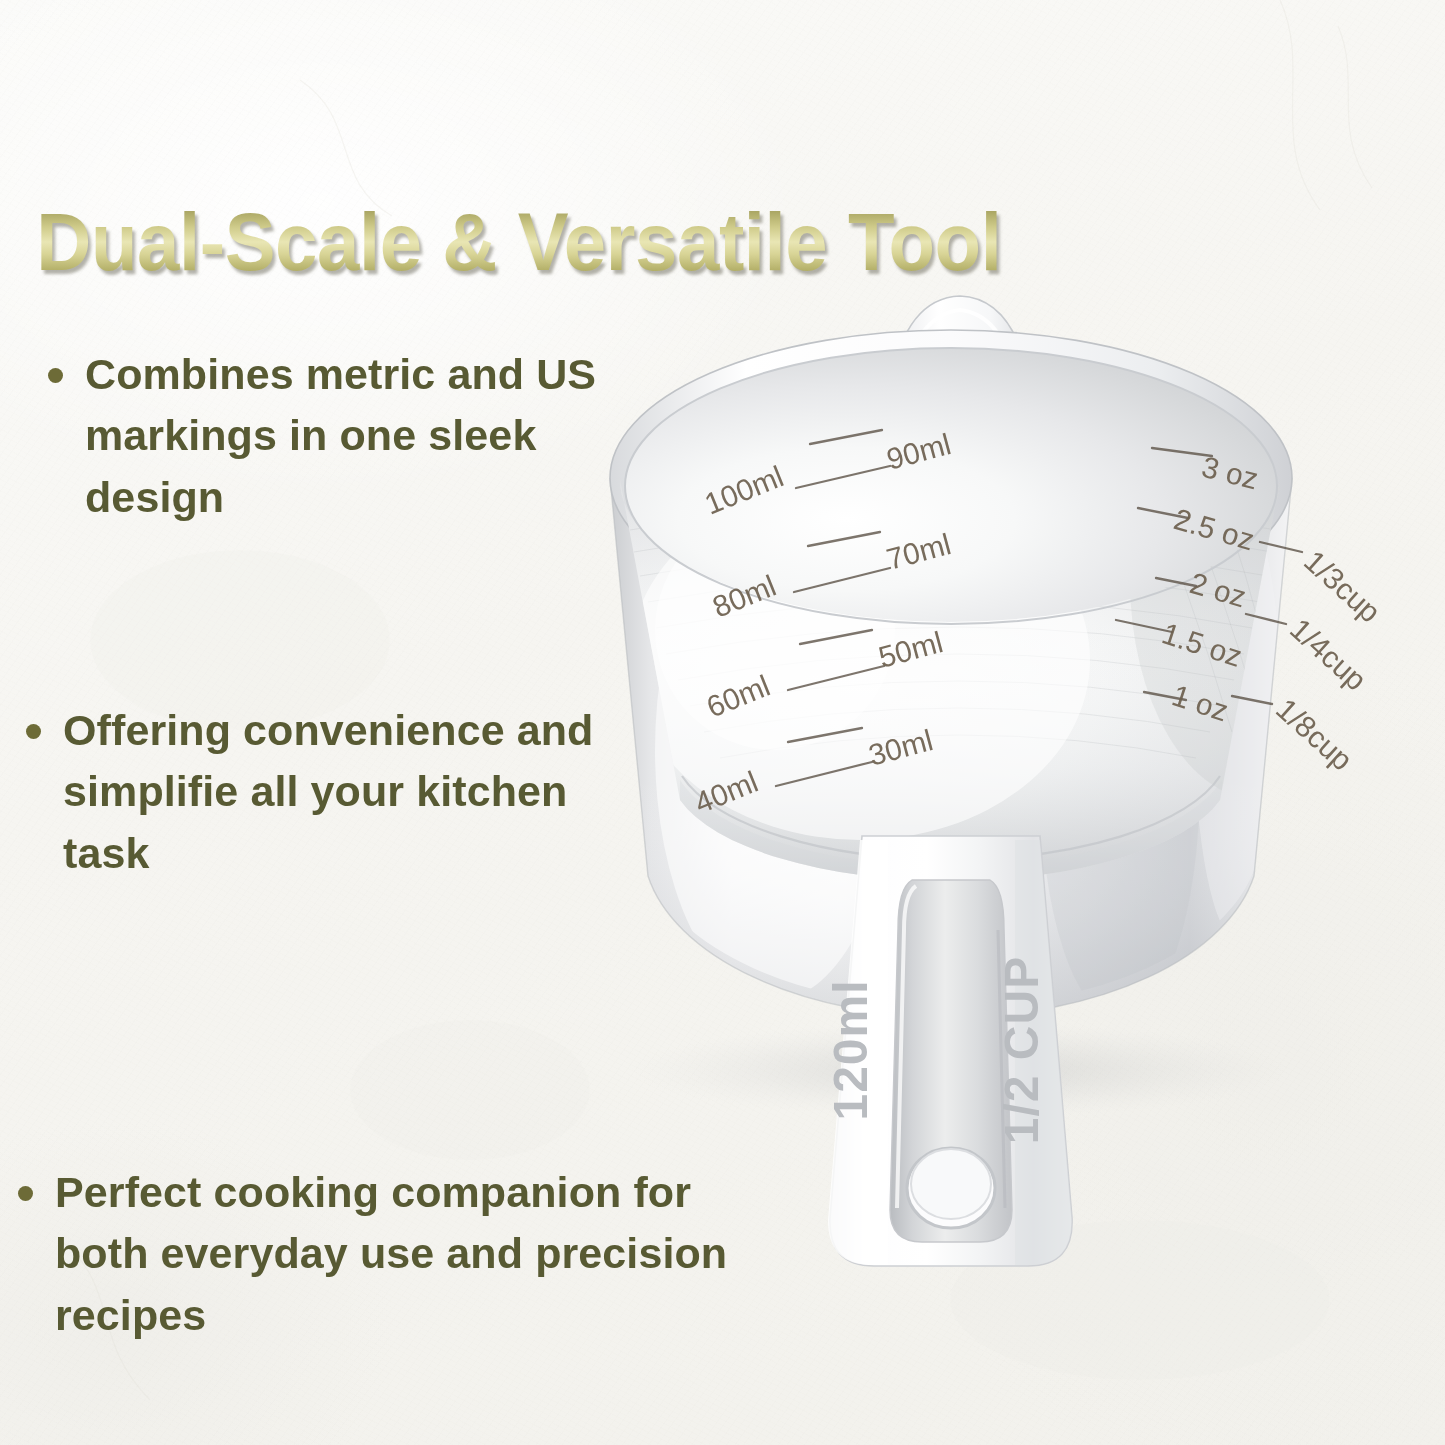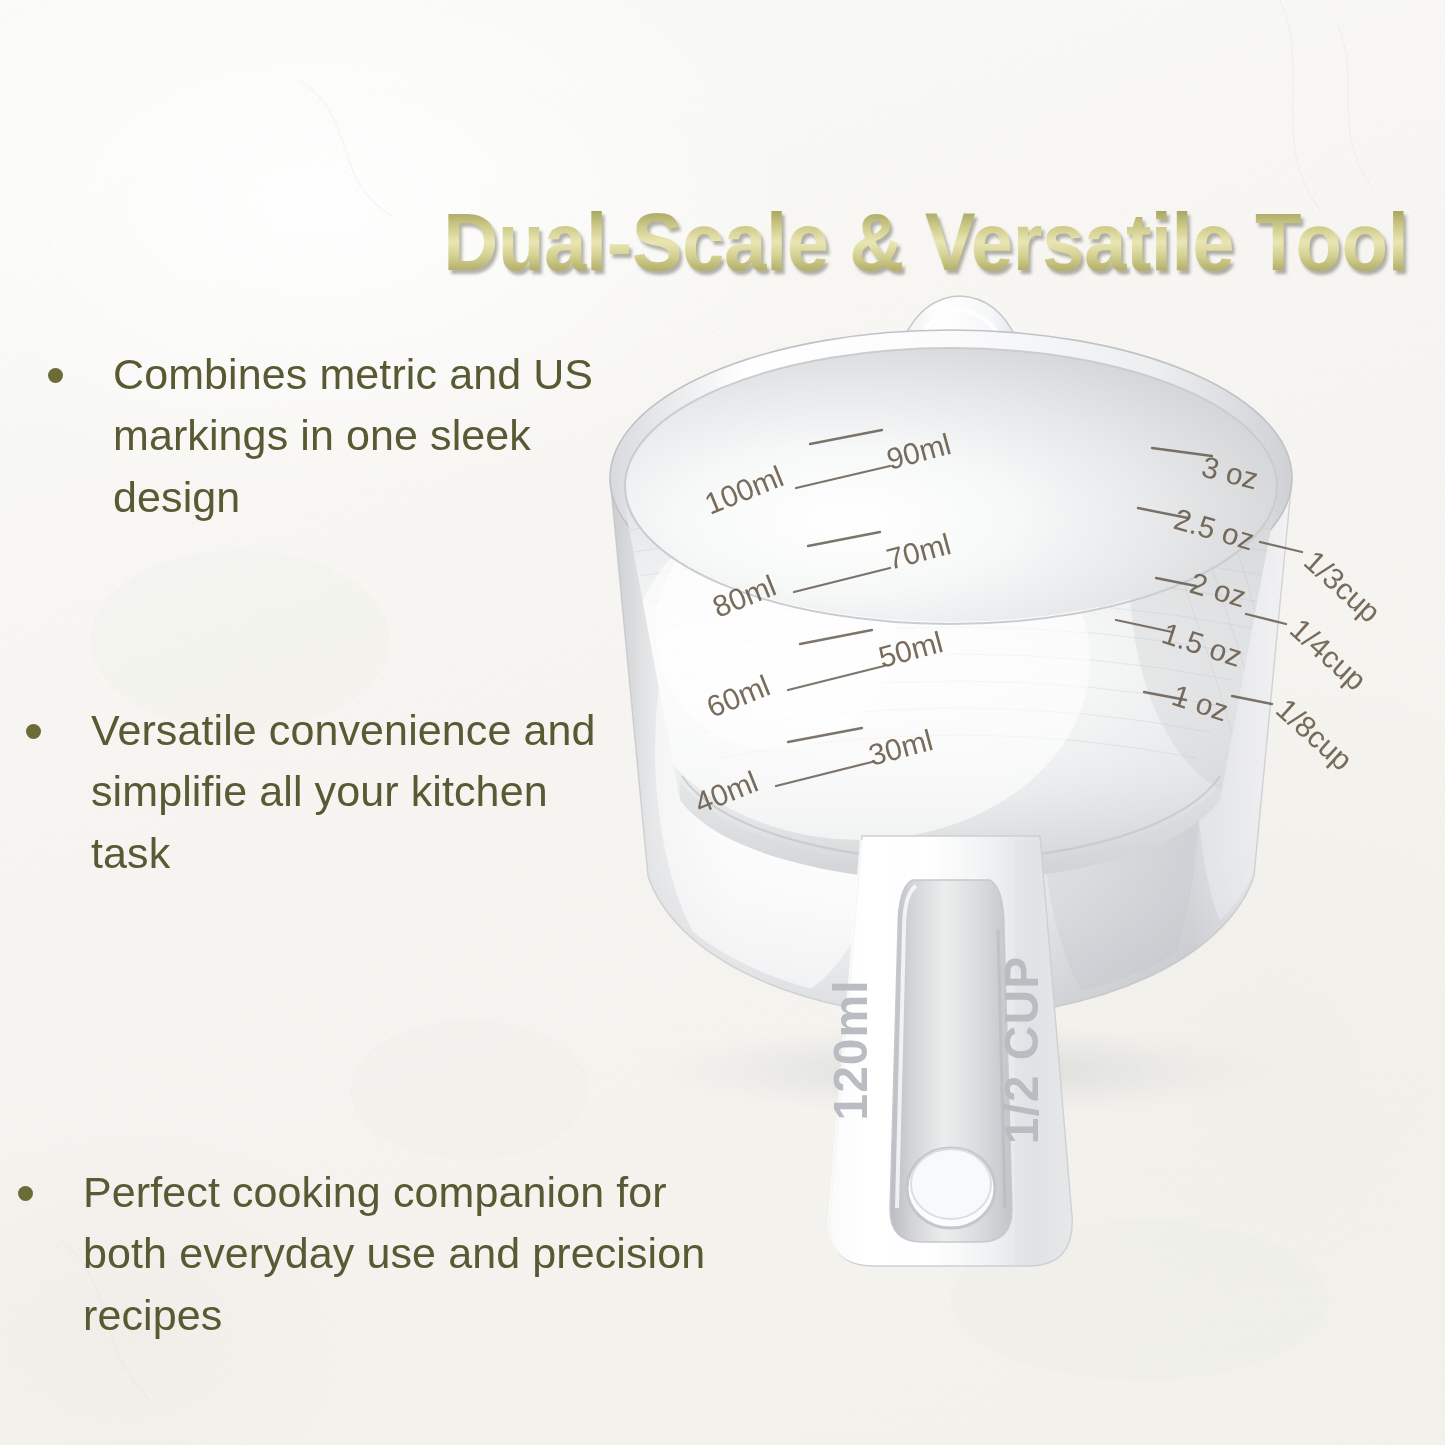--- a/index.html
+++ b/index.html
@@ -32,21 +32,21 @@
       repeating-linear-gradient(-54deg, rgba(170,168,160,.04) 0px, rgba(170,168,160,.04) 1px, rgba(255,255,255,0) 1px, rgba(255,255,255,0) 7px);
   }
   #bg-marble {
     position: absolute; inset: 0; z-index: 1; opacity: .5;
   }
 
   
   #title-wrap {
     position: absolute;
     top: 140px; left: 0; width: 1445px;
-    text-align: right;
+    text-align: left;
     z-index: 6;
   }
   #page-title {
     display: inline-block;
     font-family: "Liberation Sans", sans-serif;
     font-size: 82px;
     font-weight: 700;
     letter-spacing: -0.5px;
     transform: scaleX(0.93);
     transform-origin: center;
@@ -69,23 +69,22 @@
   
   .bullet-row {
     position: absolute;
     z-index: 6;
     display: flex;
     align-items: flex-start;
     color: #585a33;
     font-family: "Liberation Sans", sans-serif;
     font-size: 43px;
     line-height: 1.43;
-    font-weight: 400;
+    font-weight: 700;
     letter-spacing: .1px;
-    gap: 28px;
   }
   .bullet-dot {
     flex: 0 0 auto;
     width: 15px; height: 15px;
     border-radius: 50%;
     background: #6d6b37;
     margin-top: 24px;
     margin-right: 22px;
   }
   .bullet-text { display: block; }
@@ -146,21 +145,21 @@
   <h1 id="page-title">Dual-Scale &amp; Versatile Tool</h1>
 </div>
 
 <div class="bullet-row" id="bullet-1">
   <span class="bullet-dot"></span>
   <span class="bullet-text">Combines metric and US markings in one sleek design</span>
 </div>
 
 <div class="bullet-row" id="bullet-2">
   <span class="bullet-dot"></span>
-  <span class="bullet-text">Versatile convenience and simplifie all your kitchen task</span>
+  <span class="bullet-text">Offering convenience and simplifie all your kitchen task</span>
 </div>
 
 <div class="bullet-row" id="bullet-3">
   <span class="bullet-dot"></span>
   <span class="bullet-text">Perfect cooking companion for both everyday use and precision recipes</span>
 </div>
 
 <div id="cup-figure">
 <svg id="cup-svg" viewBox="0 0 900 1080">
   <defs>

